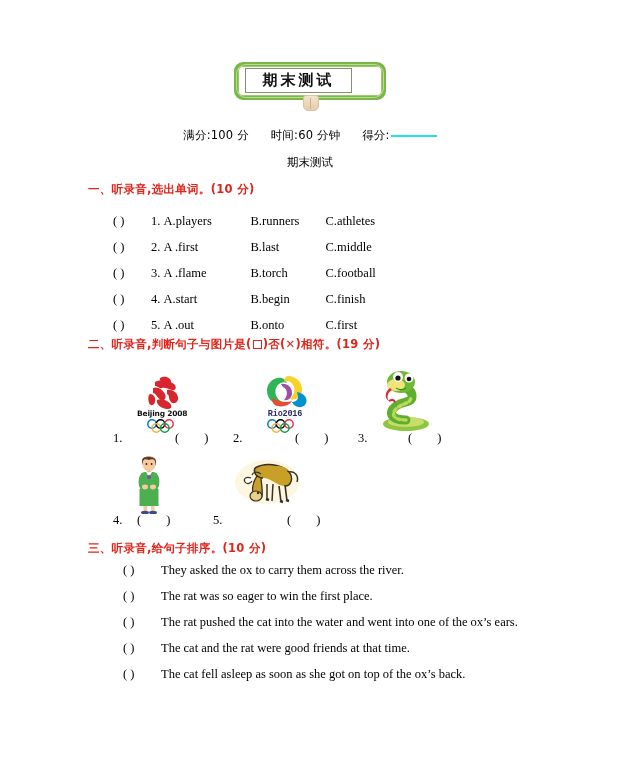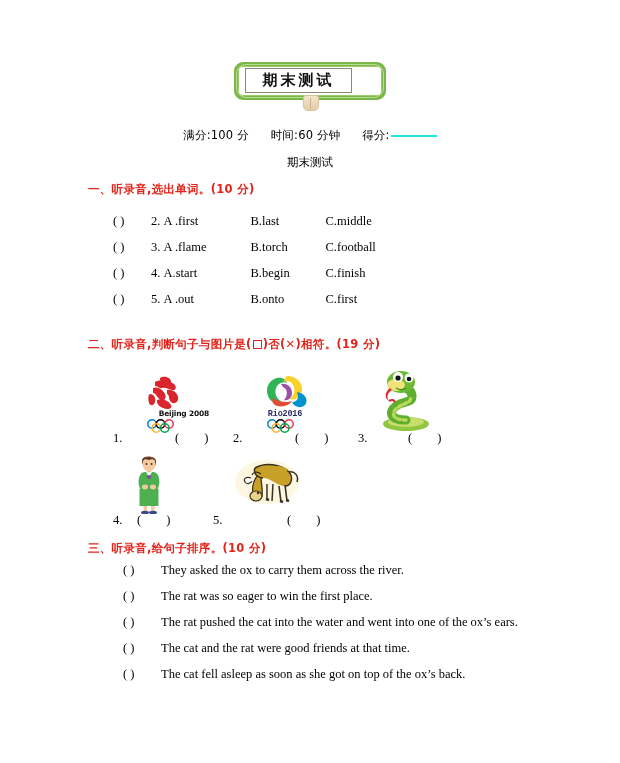--- a/index.html
+++ b/index.html
@@ -135,21 +135,21 @@
     position:absolute;bottom:0;
     font-family:"Liberation Serif", serif;font-size:12.5px;
     white-space:pre;
   }
   .art{position:absolute;bottom:14px;}
 
   
   .bj{width:56px;height:56px;position:relative;}
   .bj .figure{position:absolute;left:10px;top:0;width:36px;height:34px;}
   .bj .bjtext{
-    position:absolute;left:16px;top:33px;width:56px;text-align:right;
+    position:absolute;left:0;top:33px;width:56px;text-align:left;
     font-family:"DejaVu Sans", sans-serif;font-size:7.5px;font-weight:bold;
     color:#111;letter-spacing:-0.2px;
   }
   .rings{position:absolute;left:8px;top:43px;width:40px;height:14px;}
 
   
   .rio{width:60px;height:58px;position:relative;}
   .rio .riotext{
     position:absolute;left:0;top:35px;width:60px;text-align:center;
     font-family:Liberation Mono, monospace;font-size:8.5px;font-weight:bold;
@@ -189,20 +189,23 @@
     <span>时间:60 分钟</span>
     <span class="gap"></span>
     <span>得分:</span><span class="score-blank"></span>
   </div>
 
   <div class="listening-part">期末测试</div>
 
   <div class="sec-head sec1h">一、听录音,选出单词。(10 分)</div>
 
   <div class="q1list">
+    <div class="q1row">
+      <span class="paren">(          )</span><span class="q1num">1.</span>&nbsp;<span class="optA">A.players</span><span class="optB">B.runners</span><span class="optC">C.athletes</span>
+    </div>
     <div class="q1row">
       <span class="paren">(          )</span><span class="q1num">2.</span>&nbsp;<span class="optA">A .first</span><span class="optB">B.last</span><span class="optC">C.middle</span>
     </div>
     <div class="q1row">
       <span class="paren">(          )</span><span class="q1num">3.</span>&nbsp;<span class="optA">A .flame</span><span class="optB">B.torch</span><span class="optC">C.football</span>
     </div>
     <div class="q1row">
       <span class="paren">(          )</span><span class="q1num">4.</span>&nbsp;<span class="optA">A.start</span><span class="optB">B.begin</span><span class="optC">C.finish</span>
     </div>
     <div class="q1row">

